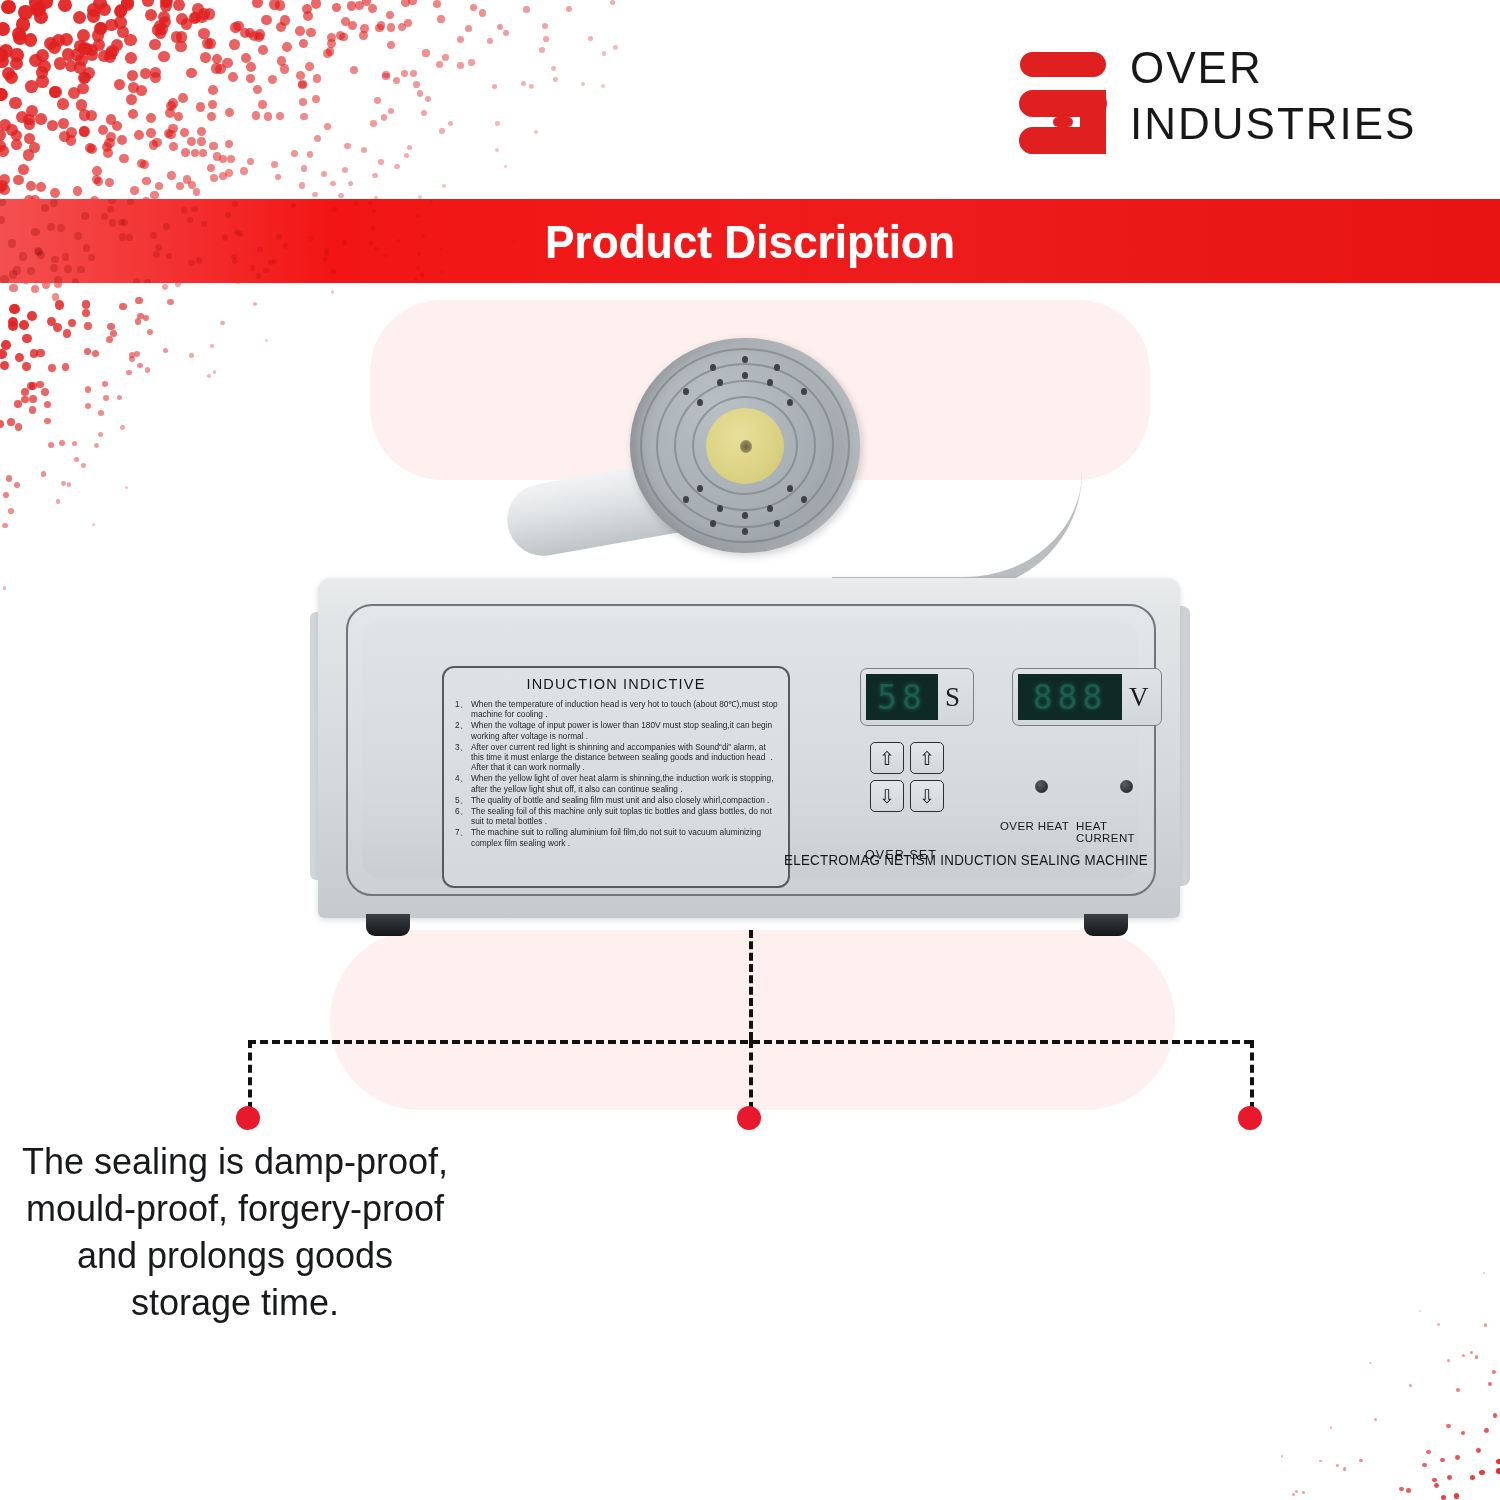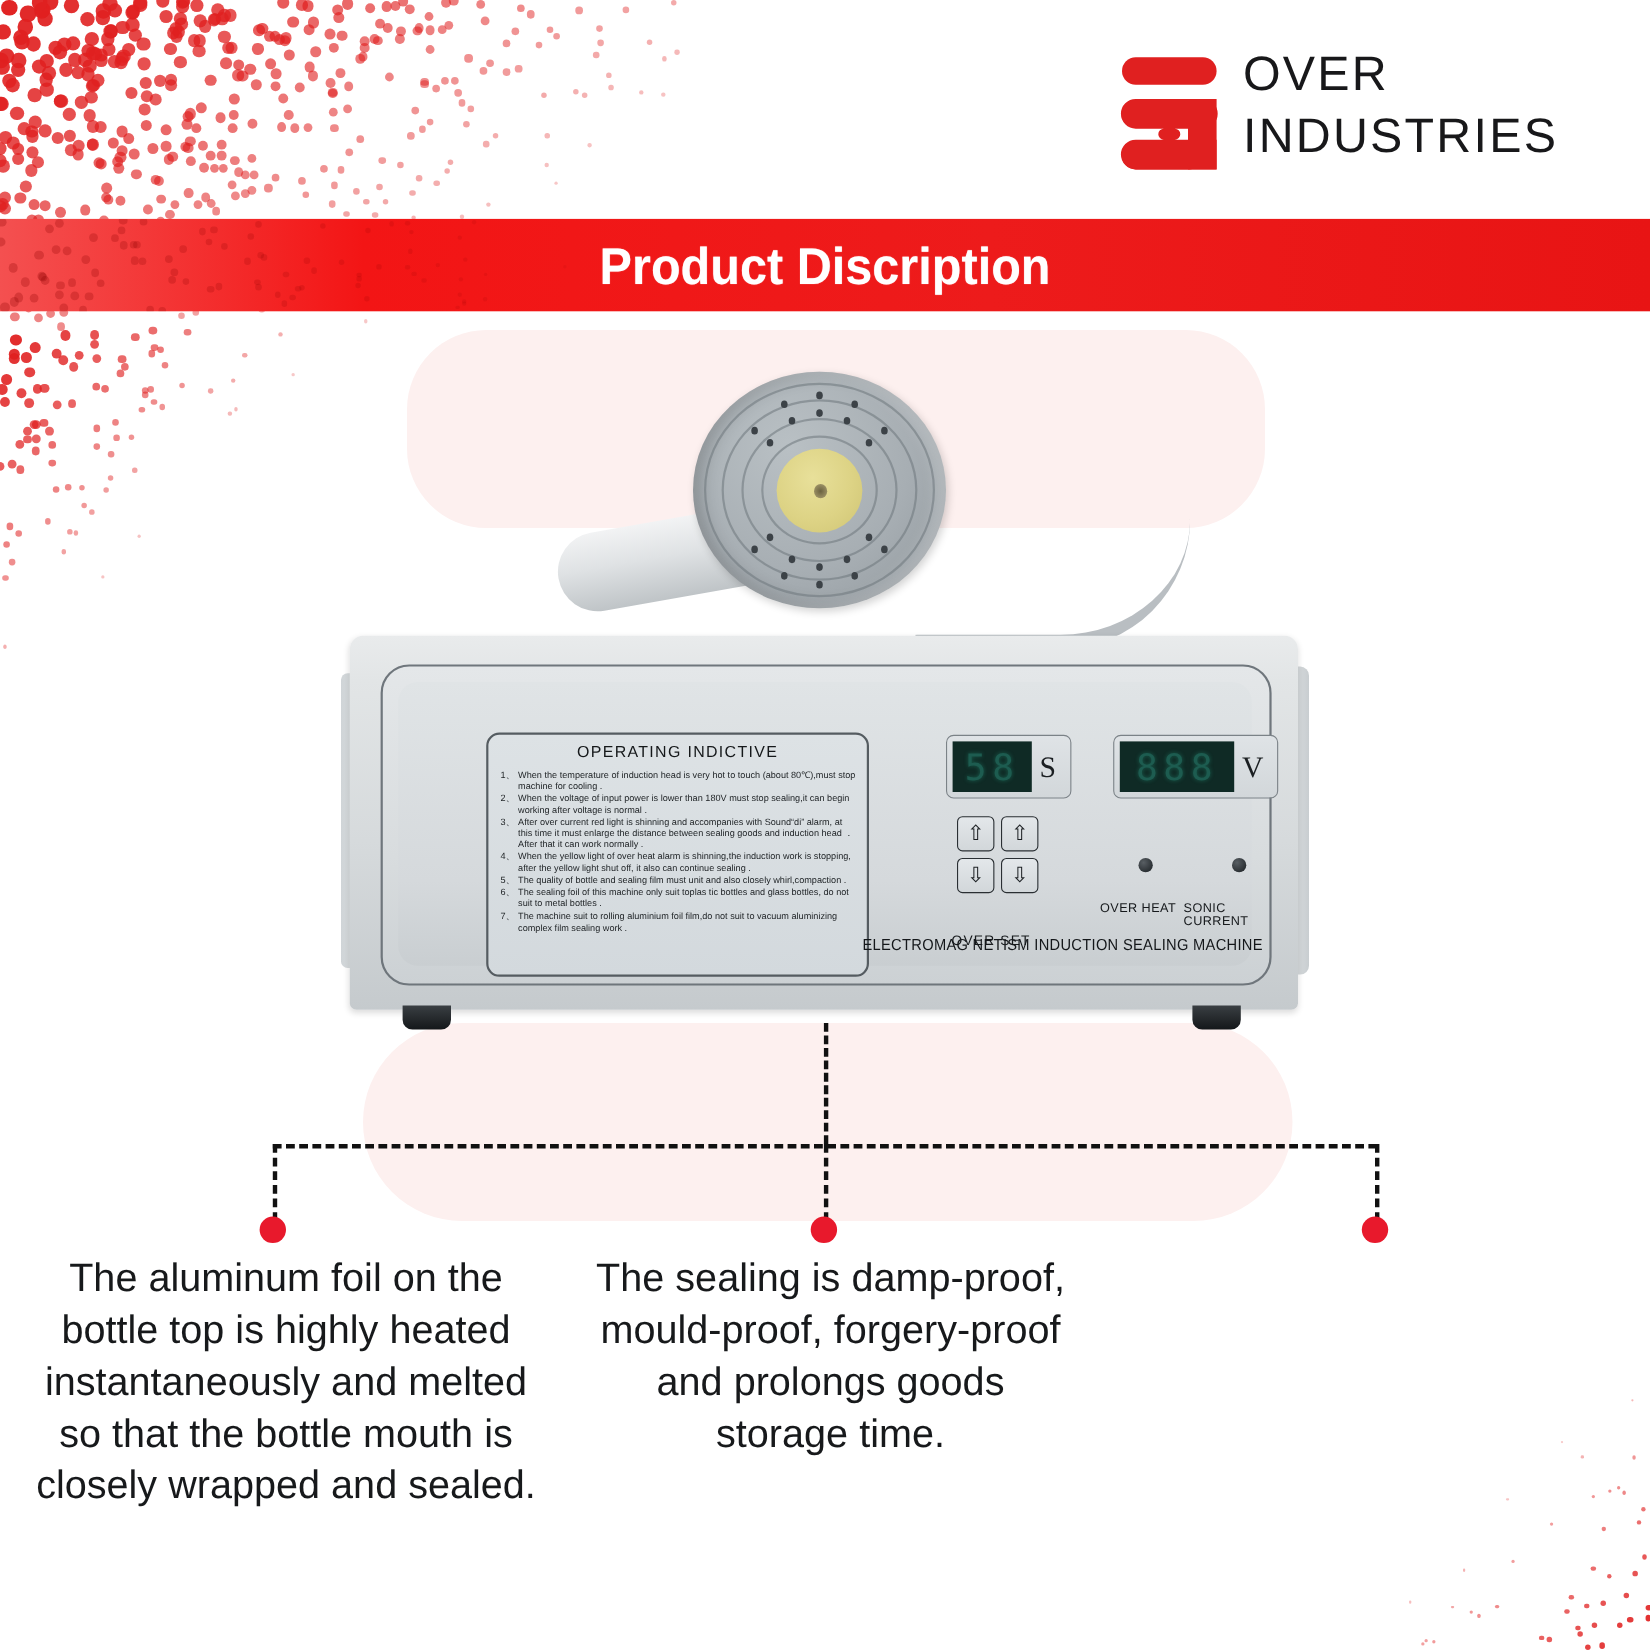--- a/index.html
+++ b/index.html
@@ -916,21 +916,21 @@
 </div>
 
 <div id="machine">
   <div id="machine-left-edge"></div>
   <div id="machine-right-edge"></div>
   <div id="machine-body">
     <div id="panel-bezel">
       <div id="panel-inner">
 
         <div id="instr-label">
-          <div id="instr-title">OPERATING   INDICTIVE</div>
+          <div id="instr-title">INDUCTION   INDICTIVE</div>
           <div id="instr-list">
               <div class="instr-item">
                 <span class="instr-num">1、</span>
                 <span class="instr-text">When the temperature of induction head is very hot to touch (about 80℃),must stop machine for cooling .</span>
               </div>
               <div class="instr-item">
                 <span class="instr-num">2、</span>
                 <span class="instr-text">When the voltage of input power is lower than 180V must stop sealing,it can begin working after voltage is normal .</span>
               </div>
               <div class="instr-item">
@@ -974,21 +974,21 @@
           <div class="tsbtn" id="ts-up1">⇧</div>
           <div class="tsbtn" id="ts-up2">⇧</div>
           <div class="tsbtn" id="ts-dn1">⇩</div>
           <div class="tsbtn" id="ts-dn2">⇩</div>
         </div>
         <div id="timeset-label">OVER SET</div>
 
         <div class="lamp" id="lamp-heat"></div>
         <div class="lamp" id="lamp-current"></div>
         <div class="lamp-label" id="label-heat">OVER  HEAT</div>
-        <div class="lamp-label" id="label-current">SONIC CURRENT</div>
+        <div class="lamp-label" id="label-current">HEAT CURRENT</div>
 
         <div id="model-strip">ELECTROMAG NETISM INDUCTION SEALING MACHINE</div>
 
       </div>
     </div>
     <div class="foot" id="foot-left"></div>
     <div class="foot" id="foot-right"></div>
   </div>
 </div>
 
@@ -997,19 +997,16 @@
   <div class="dline-h" style="left:248px;top:110px;width:1004px;"></div>
   <div class="dline-v" style="left:248px;top:110px;height:70px;"></div>
   <div class="dline-v" style="left:749px;top:110px;height:70px;"></div>
   <div class="dline-v" style="left:1250px;top:110px;height:70px;"></div>
   <div class="reddot" style="left:236px;top:176px;"></div>
   <div class="reddot" style="left:737px;top:176px;"></div>
   <div class="reddot" style="left:1238px;top:176px;"></div>
 </div>
 
 <div id="captions">
-  <div class="caption-col" id="col-2">
-    <div class="caption-text">The aluminum foil on the bottle top is highly heated instantaneously and melted so that the bottle mouth is closely wrapped and sealed.</div>
-  </div>
   <div class="caption-col" id="col-3">
     <div class="caption-text">The sealing is damp-proof, mould-proof, forgery-proof and prolongs goods storage time.</div>
   </div>
 </div>
 
 </body></html>

